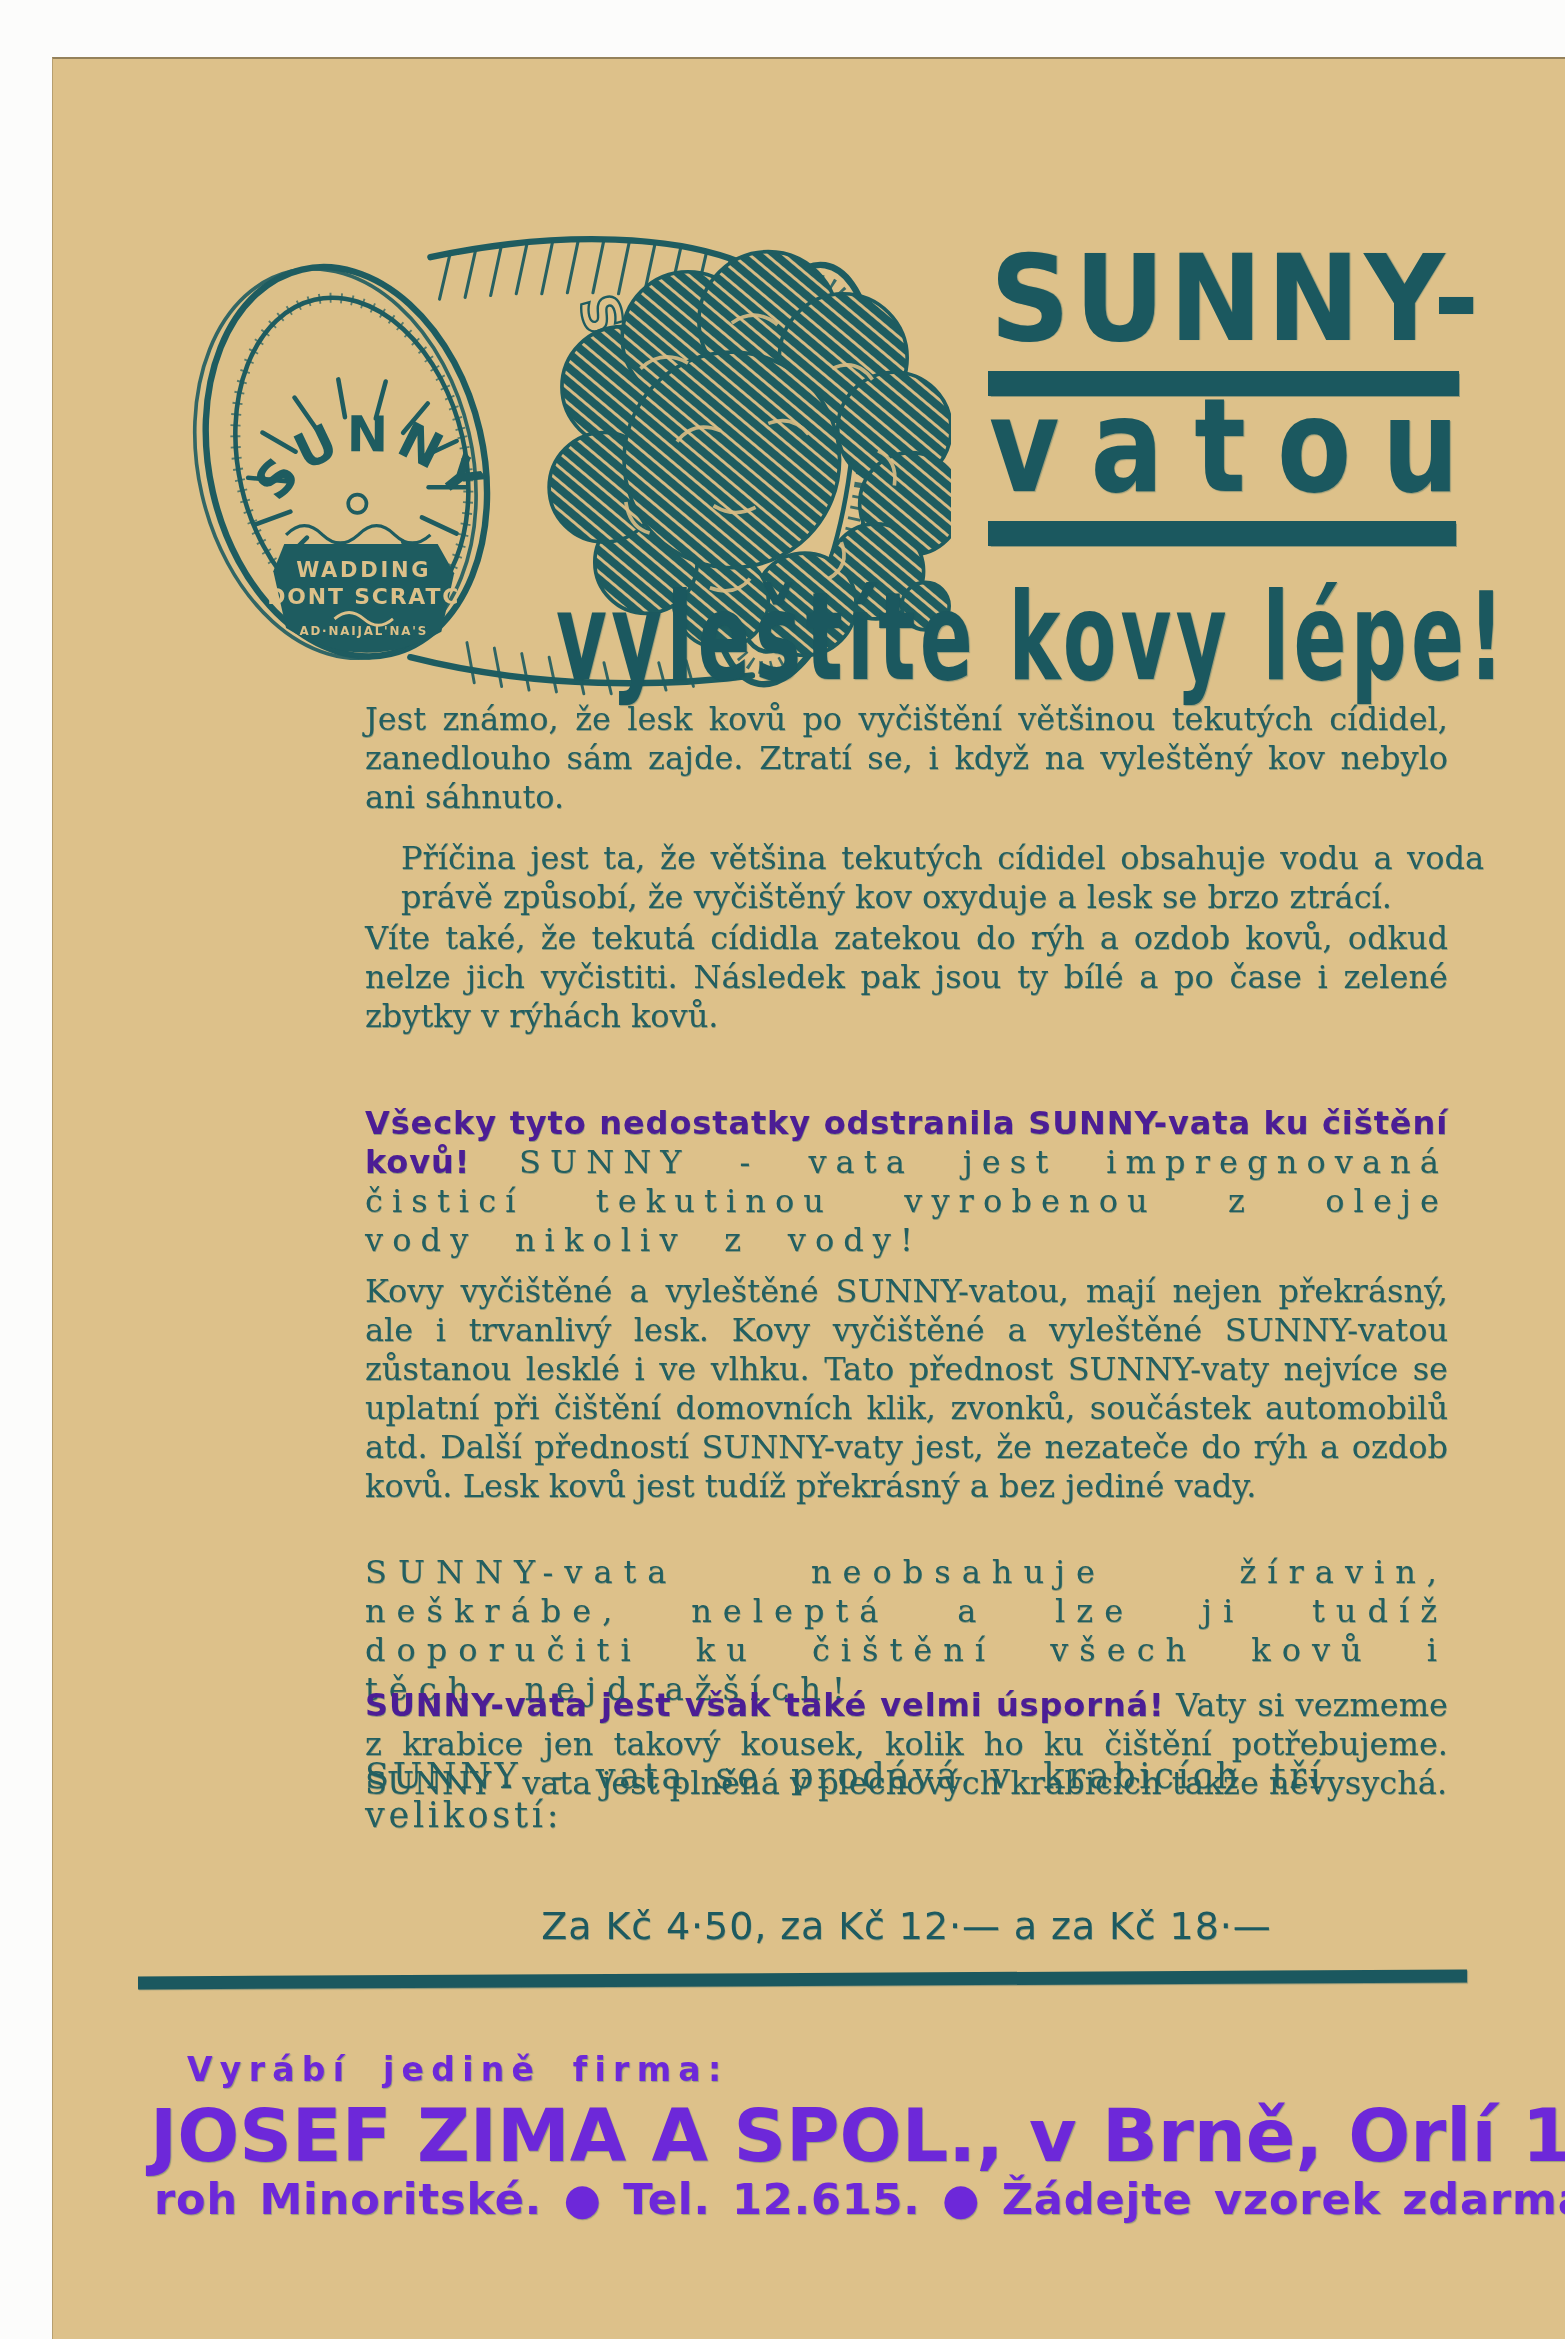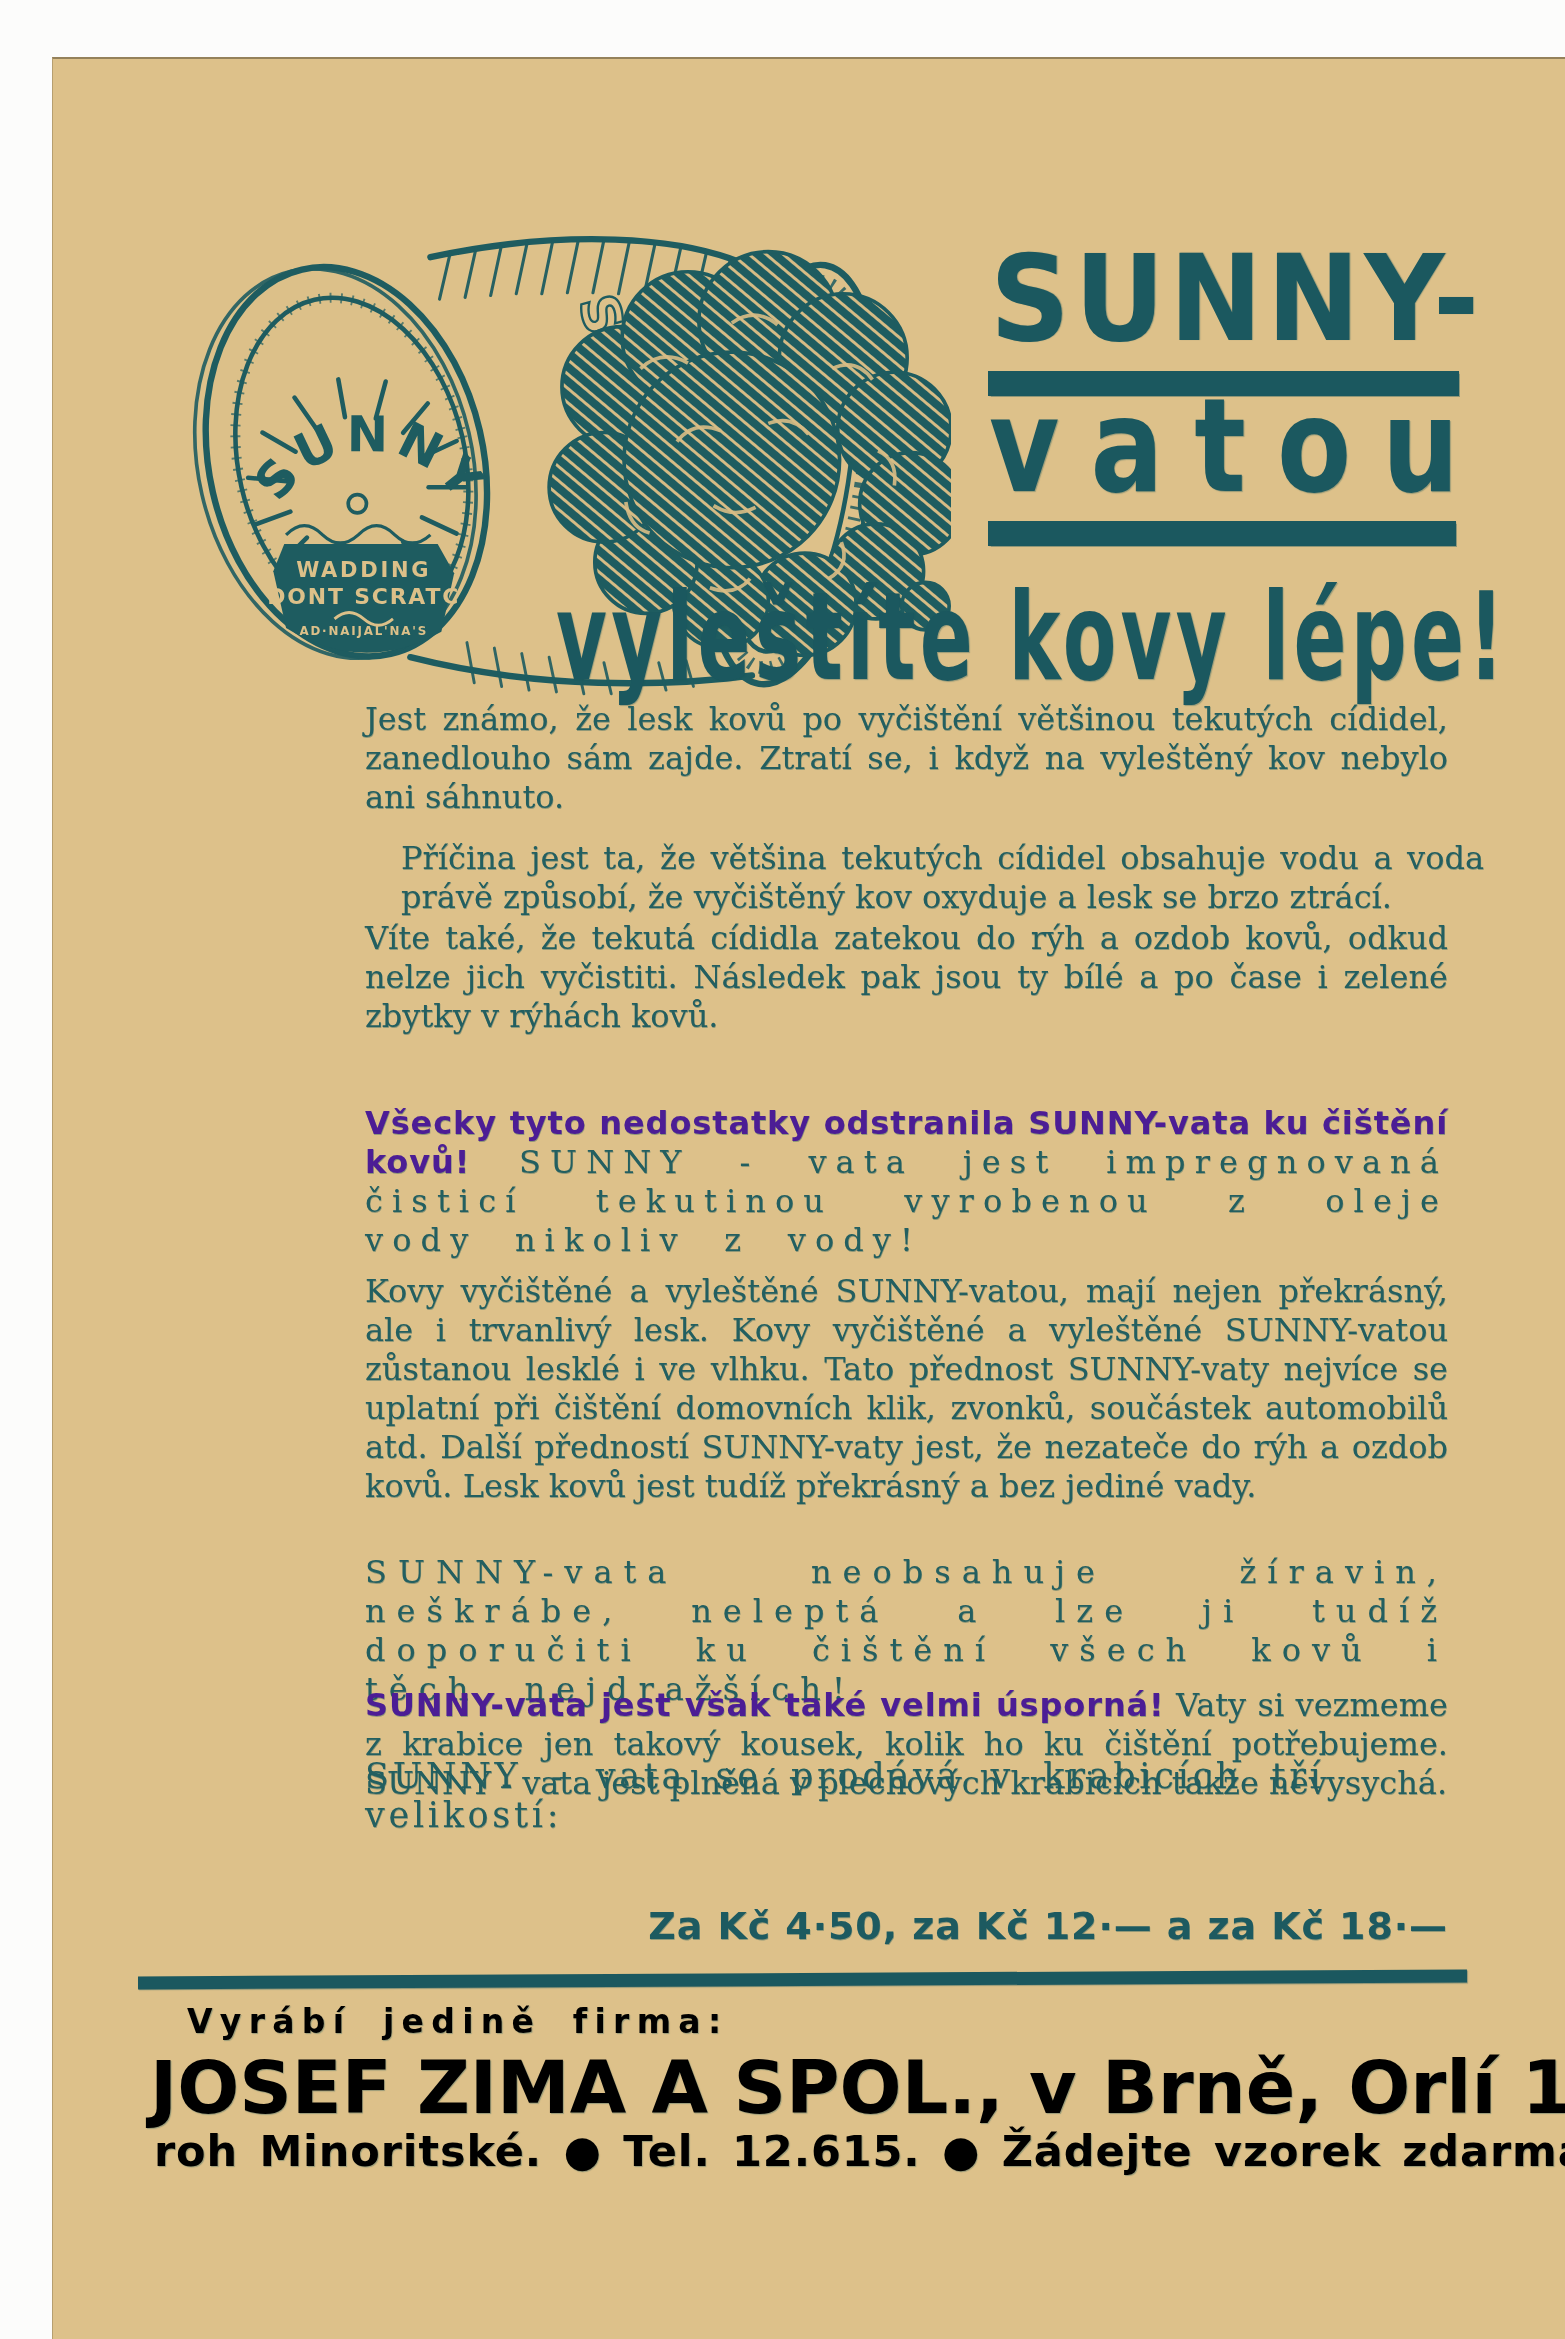--- a/index.html
+++ b/index.html
@@ -44,37 +44,38 @@
     text-shadow:0.5px 0.5px 0.6px rgba(30,90,92,.4);
   }
   .boldlead{
     font-family:"DejaVu Sans", sans-serif;font-weight:bold;color:#4c1d95;
     letter-spacing:0.9px;
   }
   .spaced{letter-spacing:9.1px;word-spacing:18.3px;}
   .spaced2{letter-spacing:11px;word-spacing:24px;}
   .p8{letter-spacing:3.7px;word-spacing:14.6px;font-size:35px;}
   .p9{
-    font-family:"DejaVu Sans", sans-serif;font-weight:bold;color:#1d5a60;
-    font-size:38px;letter-spacing:0.9px;text-align:right;
+    font-family:"DejaVu Sans", sans-serif;font-weight:normal;color:#1d5a60;
+    font-size:38px;letter-spacing:0.9px;text-align:center;
   }
   .rule{
     position:absolute;left:85px;top:1914px;width:1329px;height:12.8px;
     background:#1b585f;transform:rotate(-.3deg);
     box-shadow:0.9px 0.9px 0.9px rgba(27,85,90,.4);
   }
   .foot1{
     left:134px;top:1943px;font-size:33px;letter-spacing:7.3px;word-spacing:12.8px;
   }
   .foot2{left:97px;top:1985px;font-size:73px;letter-spacing:0;}
   .foot3{left:101px;top:2067px;font-size:43px;letter-spacing:0.9px;word-spacing:5.5px;}
   .footline{
     position:absolute;font-family:"DejaVu Sans", sans-serif;font-weight:bold;
-    color:#000000;white-space:nowrap;line-height:1.2;
+    color:#6d28d9;white-space:nowrap;line-height:1.2;
     text-shadow:0.9px 0.9px 0.9px rgba(27,85,90,.35);
+    margin-top:48px;
   }
   svg text{font-family:"DejaVu Sans", sans-serif;}
 </style>
 </head>
 <body>
 
 <div class="scan">
   <div class="paper">
 
     <svg class="abs" style="left:76px;top:154px;" width="822" height="503" viewBox="0 0 900 550">

